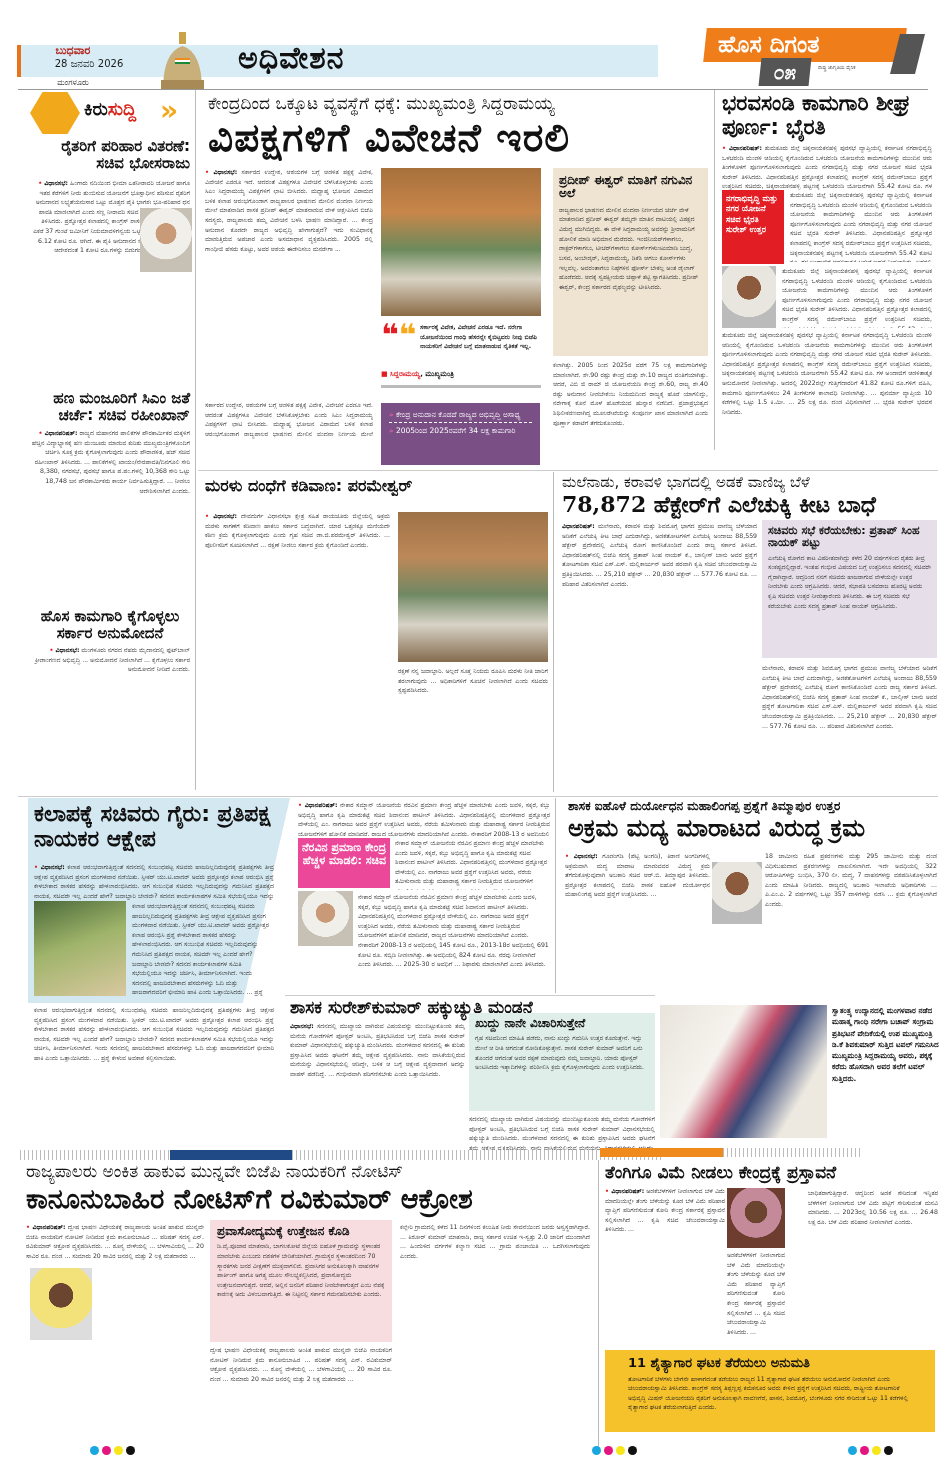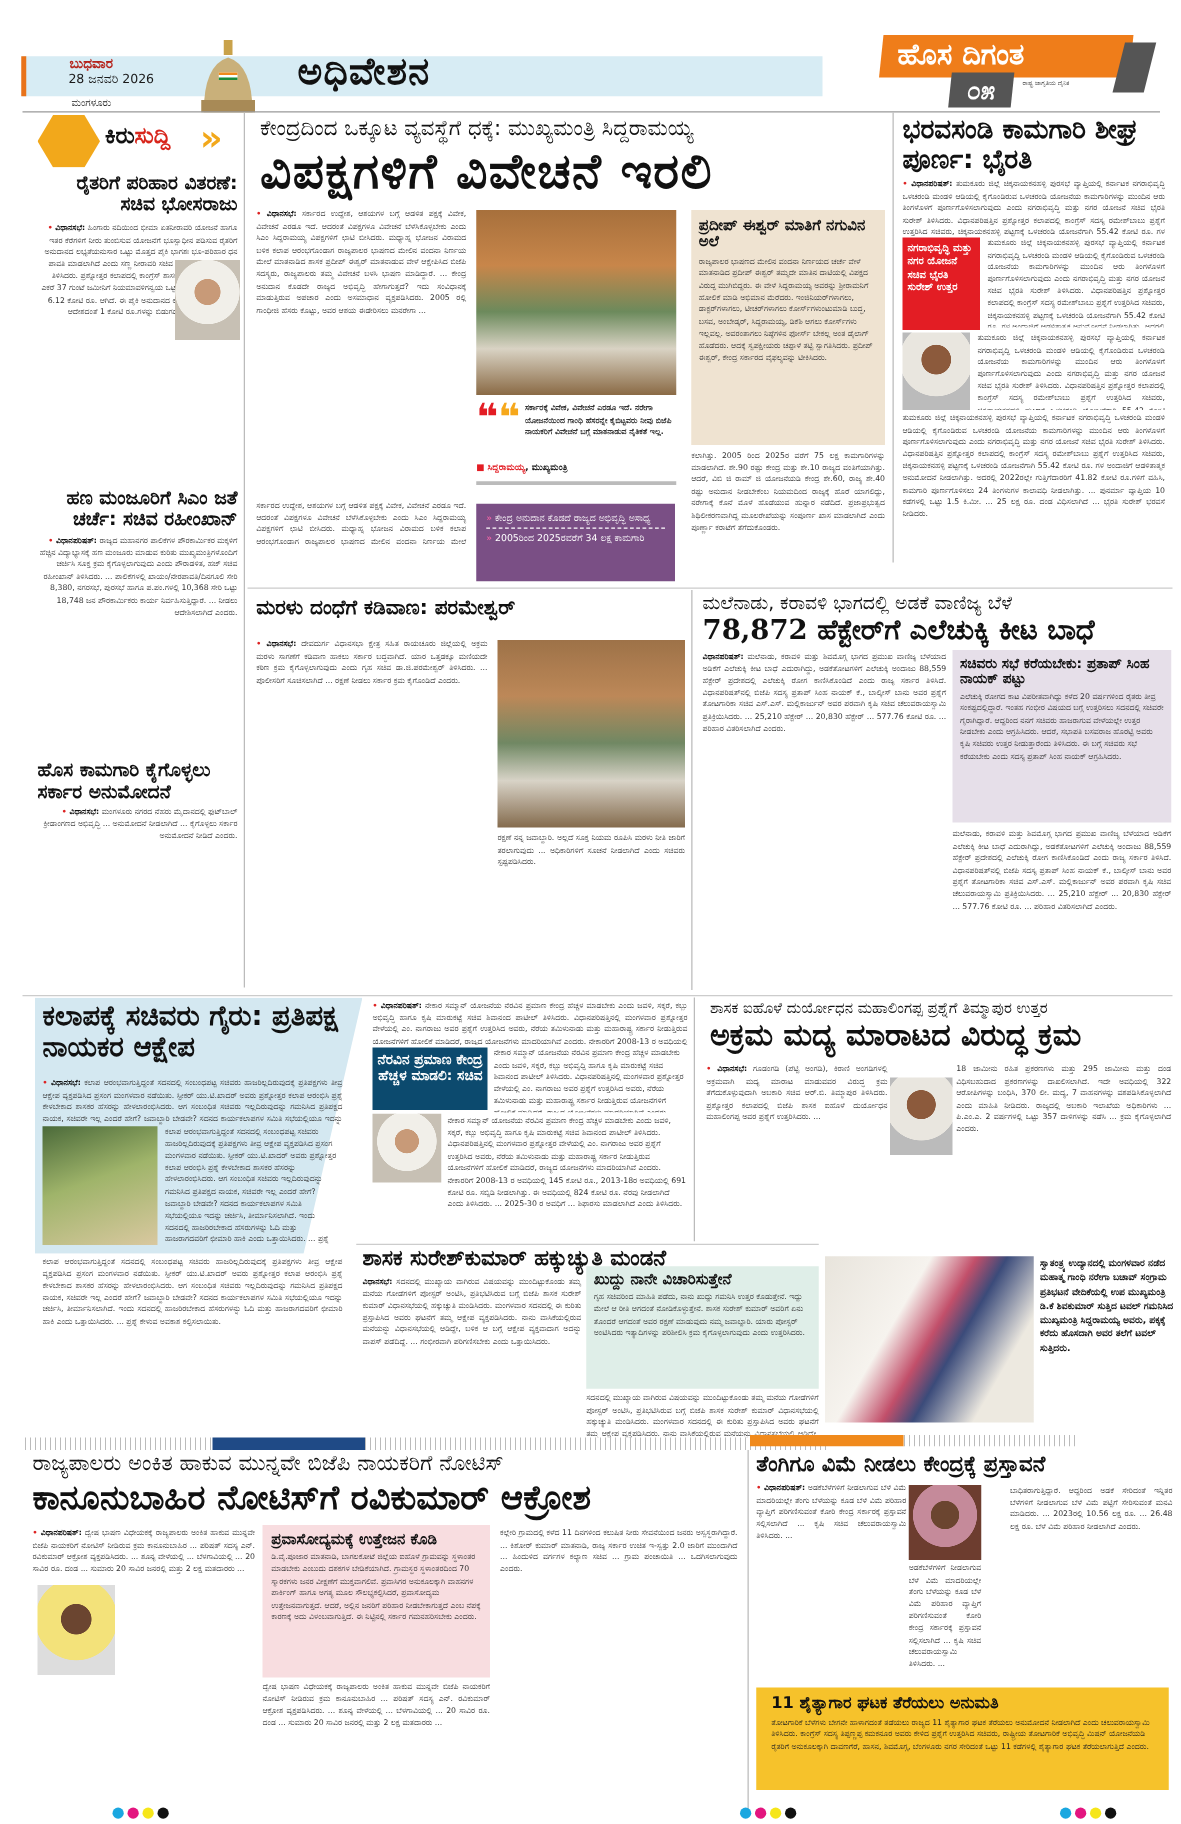--- a/index.html
+++ b/index.html
@@ -36,21 +36,21 @@
 .kiru-txt span{color:#d8261c}
 .chev{left:160px;top:94px;font-size:28px;color:#f2a81b;font-weight:bold}
 .quote-box{background:#efe3d1}
 .purple{background:#7a4f85;color:#fff}
 .pink{background:#f8dde0}
 .lav{background:#e6dfe9}
 .lightblue{background:#d4e8f1}
 .mint{background:#dfeee8}
 .yellow{background:#f6c22b}
 .red{background:#e31d24;color:#fff}
-.teal{background:#0c4a6e;color:#fff}
+.teal{background:#ec4899;color:#fff}
 .navy{background:#1f4a86}
 .orange-bar{background:#f08a1c}
 .cmyk span{display:inline-block;width:9px;height:9px;border-radius:50%;margin-right:3px}
 .stripes{background:repeating-linear-gradient(90deg,#bbb 0 1px,#fff 1px 4px)}
 </style>
 </head>
 <body>
 
 <div class="abs hdr">
   <div class="abs hdr-band"></div>
@@ -79,21 +79,21 @@
 <div class="abs kiru-txt"><span style="color:#111">ಕಿರು</span><span>ಸುದ್ದಿ</span></div>
 <div class="abs chev">»</div>
 
 <div class="abs hl" style="left:30px;top:138px;width:160px;font-size:15px;text-align:right">ರೈತರಿಗೆ ಪರಿಹಾರ ವಿತರಣೆ: ಸಚಿವ ಭೋಸರಾಜು</div>
 <div class="abs body" style="left:30px;top:178px;width:160px;height:150px;overflow:hidden;text-align:right"><span class="dot">• </span><b>ವಿಧಾನಸಭೆ:</b> <span>ಹಿಂಗಾರು ನದಿಯಿಂದ ಭೀಮಾ ಏತನೀರಾವರಿ ಯೋಜನೆ ಹಾಗೂ ಇತರ ಕೆರೆಗಳಿಗೆ ನೀರು ತುಂಬಿಸುವ ಯೋಜನೆಗೆ ಭೂಸ್ವಾಧೀನ ಪಡಿಸುವ ರೈತರಿಗೆ ಅನುದಾನದ ಲಭ್ಯತೆಯನುಸಾರ ಒಟ್ಟು ಮೊತ್ತದ ಪೈಕಿ ಭಾಗಶಃ ಭೂ-ಪರಿಹಾರ ಧನ ಪಾವತಿ ಮಾಡಲಾಗಿದೆ ಎಂದು ಸಣ್ಣ ನೀರಾವರಿ ಸಚಿವ ಎನ್.ಎಸ್. ಭೋಸರಾಜು ತಿಳಿಸಿದರು. ಪ್ರಶ್ನೋತ್ತರ ಕಲಾಪದಲ್ಲಿ ಕಾಂಗ್ರೆಸ್ ಶಾಸಕ ... ಜಿಲ್ಲೆಯ ಒಟ್ಟು 19 ಎಕರೆ 37 ಗುಂಟೆ ಜಮೀನಿಗೆ ನಿಯಮಾವಳಿಗನ್ವಯ ಒಟ್ಟು ಭೂ ಪರಿಹಾರದ ಮೊತ್ತ 6.12 ಕೋಟಿ ರೂ. ಆಗಿದೆ. ಈ ಪೈಕಿ ಅನುದಾನದ ಲಭ್ಯತೆ ಅನುಸಾರ ಜ.12ರ ಆದೇಶದಂತೆ 1 ಕೋಟಿ ರೂ.ಗಳನ್ನು ಬಿಡುಗಡೆ ಮಾಡಲಾಗಿದೆ ಎಂದರು.</span></div>
 <div class="abs photo person" style="left:140px;top:208px;width:52px;height:64px"></div>
 
 <div class="abs hl" style="left:30px;top:390px;width:160px;font-size:15px;text-align:right">ಹಣ ಮಂಜೂರಿಗೆ ಸಿಎಂ ಜತೆ ಚರ್ಚೆ: ಸಚಿವ ರಹೀಂಖಾನ್</div>
 <div class="abs body" style="left:30px;top:428px;width:160px;height:180px;overflow:hidden;text-align:right"><span class="dot">• </span><b>ವಿಧಾನಪರಿಷತ್:</b> <span>ರಾಜ್ಯದ ಮಹಾನಗರ ಪಾಲಿಕೆಗಳ ಪೌರಕಾರ್ಮಿಕರ ಮಕ್ಕಳಿಗೆ ಹೆಚ್ಚಿನ ವಿದ್ಯಾಭ್ಯಾಸಕ್ಕೆ ಹಣ ಮಂಜೂರು ಮಾಡುವ ಕುರಿತು ಮುಖ್ಯಮಂತ್ರಿಗಳೊಂದಿಗೆ ಚರ್ಚಿಸಿ ಸೂಕ್ತ ಕ್ರಮ ಕೈಗೊಳ್ಳಲಾಗುವುದು ಎಂದು ಪೌರಾಡಳಿತ, ಹಜ್ ಸಚಿವ ರಹೀಂಖಾನ್ ತಿಳಿಸಿದರು. ... ಪಾಲಿಕೆಗಳಲ್ಲಿ ಖಾಯಂ/ನೇರಪಾವತಿ/ದಿನಗೂಲಿ ಸೇರಿ 8,380, ನಗರಸಭೆ, ಪುರಸಭೆ ಹಾಗೂ ಪ.ಪಂ.ಗಳಲ್ಲಿ 10,368 ಸೇರಿ ಒಟ್ಟು 18,748 ಜನ ಪೌರಕಾರ್ಮಿಕರು ಕಾರ್ಯ ನಿರ್ವಹಿಸುತ್ತಿದ್ದಾರೆ. ... ನೀಡಲು ಆದೇಶಿಸಲಾಗಿದೆ ಎಂದರು.</span></div>
 
-<div class="abs hl" style="left:30px;top:608px;width:160px;font-size:15px;text-align:left">ಹೊಸ ಕಾಮಗಾರಿ ಕೈಗೊಳ್ಳಲು ಸರ್ಕಾರ ಅನುಮೋದನೆ</div>
+<div class="abs hl" style="left:30px;top:608px;width:160px;font-size:15px;text-align:center">ಹೊಸ ಕಾಮಗಾರಿ ಕೈಗೊಳ್ಳಲು ಸರ್ಕಾರ ಅನುಮೋದನೆ</div>
 <div class="abs body" style="left:30px;top:645px;width:160px;height:142px;overflow:hidden;text-align:right"><span class="dot">• </span><b>ವಿಧಾನಸಭೆ:</b> <span>ಮಂಗಳೂರು ನಗರದ ನೆಹರು ಮೈದಾನದಲ್ಲಿ ಫುಟ್‌ಬಾಲ್ ಕ್ರೀಡಾಂಗಣದ ಅಭಿವೃದ್ಧಿ ... ಅನುಮೋದನೆ ನೀಡಲಾಗಿದೆ ... ಕೈಗೊಳ್ಳಲು ಸರ್ಕಾರ ಅನುಮೋದನೆ ನೀಡಿದೆ ಎಂದರು.</span></div>
 <div class="abs vrule" style="left:195px;top:90px;height:700px"></div>
 
 <div class="abs hl" style="left:208px;top:94px;width:500px;font-size:17px;font-weight:normal">ಕೇಂದ್ರದಿಂದ ಒಕ್ಕೂಟ ವ್ಯವಸ್ಥೆಗೆ ಧಕ್ಕೆ: ಮುಖ್ಯಮಂತ್ರಿ ಸಿದ್ದರಾಮಯ್ಯ</div>
 <div class="abs hl" style="left:208px;top:116px;width:500px;font-size:39px;letter-spacing:1px">ವಿಪಕ್ಷಗಳಿಗೆ ವಿವೇಚನೆ ಇರಲಿ</div>
 <div class="abs body" style="left:205px;top:167px;width:168px;height:233px;overflow:hidden"><span class="dot">• </span><b>ವಿಧಾನಸಭೆ:</b> <span>ಸರ್ಕಾರದ ಉದ್ದೇಶ, ಆಶಯಗಳ ಬಗ್ಗೆ ಆಡಳಿತ ಪಕ್ಷಕ್ಕೆ ವಿವೇಕ, ವಿವೇಚನೆ ಎರಡೂ ಇದೆ. ಆದರಂತೆ ವಿಪಕ್ಷಗಳೂ ವಿವೇಚನೆ ಬೆಳೆಸಿಕೊಳ್ಳಬೇಕು ಎಂದು ಸಿಎಂ ಸಿದ್ದರಾಮಯ್ಯ ವಿಪಕ್ಷಗಳಿಗೆ ಛಾಟಿ ಬೀಸಿದರು. ಮಧ್ಯಾಹ್ನ ಭೋಜನ ವಿರಾಮದ ಬಳಿಕ ಕಲಾಪ ಆರಂಭಗೊಂಡಾಗ ರಾಜ್ಯಪಾಲರ ಭಾಷಣದ ಮೇಲಿನ ವಂದನಾ ನಿರ್ಣಯ ಮೇಲೆ ಮಾತನಾಡಿದ ಶಾಸಕ ಪ್ರದೀಪ್ ಈಶ್ವರ್ ಮಾತನಾಡುವ ವೇಳೆ ಆಕ್ಷೇಪಿಸಿದ ಬಿಜೆಪಿ ಸದಸ್ಯರು, ರಾಜ್ಯಪಾಲರು ತಮ್ಮ ವಿವೇಚನೆ ಬಳಸಿ ಭಾಷಣ ಮಾಡಿದ್ದಾರೆ. ... ಕೇಂದ್ರ ಅನುದಾನ ಕೊಡದೇ ರಾಜ್ಯದ ಅಭಿವೃದ್ಧಿ ಹೇಗಾಗುತ್ತದೆ? ಇದು ಸಂವಿಧಾನಕ್ಕೆ ಮಾಡುತ್ತಿರುವ ಅಪಚಾರ ಎಂದು ಅಸಮಾಧಾನ ವ್ಯಕ್ತಪಡಿಸಿದರು. 2005 ರಲ್ಲಿ ಗಾಂಧೀಜಿ ಹೆಸರು ಕೊಟ್ಟು, ಅವರ ಆಶಯ ಈಡೇರಿಸಲು ಮನರೇಗಾ ...</span></div>
 <div class="abs body" style="left:205px;top:400px;width:168px;height:40px;overflow:hidden">ಸರ್ಕಾರದ ಉದ್ದೇಶ, ಆಶಯಗಳ ಬಗ್ಗೆ ಆಡಳಿತ ಪಕ್ಷಕ್ಕೆ ವಿವೇಕ, ವಿವೇಚನೆ ಎರಡೂ ಇದೆ. ಆದರಂತೆ ವಿಪಕ್ಷಗಳೂ ವಿವೇಚನೆ ಬೆಳೆಸಿಕೊಳ್ಳಬೇಕು ಎಂದು ಸಿಎಂ ಸಿದ್ದರಾಮಯ್ಯ ವಿಪಕ್ಷಗಳಿಗೆ ಛಾಟಿ ಬೀಸಿದರು. ಮಧ್ಯಾಹ್ನ ಭೋಜನ ವಿರಾಮದ ಬಳಿಕ ಕಲಾಪ ಆರಂಭಗೊಂಡಾಗ ರಾಜ್ಯಪಾಲರ ಭಾಷಣದ ಮೇಲಿನ ವಂದನಾ ನಿರ್ಣಯ ಮೇಲೆ ಮಾತನಾಡಿದ ಶಾಸಕ ಪ್ರದೀಪ್ ಈಶ್ವರ್ ಮಾತನಾಡುವ ವೇಳೆ ಆಕ್ಷೇಪಿಸಿದ ಬಿಜೆಪಿ ಸದಸ್ಯರು, ರಾಜ್ಯಪಾಲರು ತಮ್ಮ ವಿವೇಚನೆ ಬಳಸಿ ಭಾಷಣ ಮಾಡಿದ್ದಾರೆ. ... ಕೇಂದ್ರ ಅನುದಾನ ಕೊಡದೇ ರಾಜ್ಯದ ಅಭಿವೃದ್ಧಿ ಹೇಗಾಗುತ್ತದೆ? ಇದು ಸಂವಿಧಾನಕ್ಕೆ ಮಾಡುತ್ತಿರುವ ಅಪಚಾರ ಎಂದು ಅಸಮಾಧಾನ ವ್ಯಕ್ತಪಡಿಸಿದರು. 2005 ರಲ್ಲಿ ಗಾಂಧೀಜಿ ಹೆಸರು ಕೊಟ್ಟು, ಅವರ ಆಶಯ ಈಡೇರಿಸಲು ಮನರೇಗಾ ...</div>
 
 <div class="abs photo assembly" style="left:381px;top:168px;width:160px;height:148px"></div>
 <div class="abs" style="left:381px;top:323px;font-size:30px;line-height:24px;font-weight:bold"><span style="color:#e31d24">❝</span><span style="color:#f6a81b">❝</span></div>
@@ -146,21 +146,21 @@
 <div class="abs body" style="left:132px;top:901px;width:140px;height:95px;overflow:hidden;text-align:left">ಕಲಾಪ ಆರಂಭವಾಗುತ್ತಿದ್ದಂತೆ ಸದನದಲ್ಲಿ ಸಂಬಂಧಪಟ್ಟ ಸಚಿವರು ಹಾಜರಿಲ್ಲದಿರುವುದಕ್ಕೆ ಪ್ರತಿಪಕ್ಷಗಳು ತೀವ್ರ ಆಕ್ಷೇಪ ವ್ಯಕ್ತಪಡಿಸಿದ ಪ್ರಸಂಗ ಮಂಗಳವಾರ ನಡೆಯಿತು. ಸ್ಪೀಕರ್ ಯು.ಟಿ.ಖಾದರ್ ಅವರು ಪ್ರಶ್ನೋತ್ತರ ಕಲಾಪ ಆರಂಭಿಸಿ ಪ್ರಶ್ನೆ ಕೇಳಬೇಕಾದ ಶಾಸಕರ ಹೆಸರನ್ನು ಹೇಳಲಾರಂಭಿಸಿದರು. ಆಗ ಸಂಬಂಧಿತ ಸಚಿವರು ಇಲ್ಲದಿರುವುದನ್ನು ಗಮನಿಸಿದ ಪ್ರತಿಪಕ್ಷದ ನಾಯಕ, ಸಚಿವರೇ ಇಲ್ಲ ಎಂದರೆ ಹೇಗೆ? ಜವಾಬ್ದಾರಿ ಬೇಡವೇ? ಸದನದ ಕಾರ್ಯಕಲಾಪಗಳ ಸಮಿತಿ ಸಭೆಯಲ್ಲಿಯೂ ಇದನ್ನು ಚರ್ಚಿಸಿ, ತೀರ್ಮಾನಿಸಲಾಗಿದೆ. ಇಂದು ಸದನದಲ್ಲಿ ಹಾಜರಿರಬೇಕಾದ ಹೆಸರುಗಳನ್ನು ಓದಿ ಮತ್ತು ಹಾಜರಾಗದವರಿಗೆ ಛೀಮಾರಿ ಹಾಕಿ ಎಂದು ಒತ್ತಾಯಿಸಿದರು. ... ಪ್ರಶ್ನೆ ಕೇಳುವ ಅವಕಾಶ ಕಲ್ಪಿಸಲಾಯಿತು.</div>
 <div class="abs body" style="left:34px;top:1005px;width:240px;height:145px;overflow:hidden">ಕಲಾಪ ಆರಂಭವಾಗುತ್ತಿದ್ದಂತೆ ಸದನದಲ್ಲಿ ಸಂಬಂಧಪಟ್ಟ ಸಚಿವರು ಹಾಜರಿಲ್ಲದಿರುವುದಕ್ಕೆ ಪ್ರತಿಪಕ್ಷಗಳು ತೀವ್ರ ಆಕ್ಷೇಪ ವ್ಯಕ್ತಪಡಿಸಿದ ಪ್ರಸಂಗ ಮಂಗಳವಾರ ನಡೆಯಿತು. ಸ್ಪೀಕರ್ ಯು.ಟಿ.ಖಾದರ್ ಅವರು ಪ್ರಶ್ನೋತ್ತರ ಕಲಾಪ ಆರಂಭಿಸಿ ಪ್ರಶ್ನೆ ಕೇಳಬೇಕಾದ ಶಾಸಕರ ಹೆಸರನ್ನು ಹೇಳಲಾರಂಭಿಸಿದರು. ಆಗ ಸಂಬಂಧಿತ ಸಚಿವರು ಇಲ್ಲದಿರುವುದನ್ನು ಗಮನಿಸಿದ ಪ್ರತಿಪಕ್ಷದ ನಾಯಕ, ಸಚಿವರೇ ಇಲ್ಲ ಎಂದರೆ ಹೇಗೆ? ಜವಾಬ್ದಾರಿ ಬೇಡವೇ? ಸದನದ ಕಾರ್ಯಕಲಾಪಗಳ ಸಮಿತಿ ಸಭೆಯಲ್ಲಿಯೂ ಇದನ್ನು ಚರ್ಚಿಸಿ, ತೀರ್ಮಾನಿಸಲಾಗಿದೆ. ಇಂದು ಸದನದಲ್ಲಿ ಹಾಜರಿರಬೇಕಾದ ಹೆಸರುಗಳನ್ನು ಓದಿ ಮತ್ತು ಹಾಜರಾಗದವರಿಗೆ ಛೀಮಾರಿ ಹಾಕಿ ಎಂದು ಒತ್ತಾಯಿಸಿದರು. ... ಪ್ರಶ್ನೆ ಕೇಳುವ ಅವಕಾಶ ಕಲ್ಪಿಸಲಾಯಿತು.</div>
 
 <div class="abs body" style="left:298px;top:800px;width:252px;height:36px;overflow:hidden"><span class="dot">• </span><b>ವಿಧಾನಪರಿಷತ್:</b> <span>ನೇಕಾರ ಸಮ್ಮಾನ್ ಯೋಜನೆಯ ನೆರವಿನ ಪ್ರಮಾಣ ಕೇಂದ್ರ ಹೆಚ್ಚಳ ಮಾಡಬೇಕು ಎಂದು ಜವಳಿ, ಸಕ್ಕರೆ, ಕಬ್ಬು ಅಭಿವೃದ್ಧಿ ಹಾಗೂ ಕೃಷಿ ಮಾರುಕಟ್ಟೆ ಸಚಿವ ಶಿವಾನಂದ ಪಾಟೀಲ್ ತಿಳಿಸಿದರು. ವಿಧಾನಪರಿಷತ್ತಿನಲ್ಲಿ ಮಂಗಳವಾರ ಪ್ರಶ್ನೋತ್ತರ ವೇಳೆಯಲ್ಲಿ ಎಂ. ನಾಗರಾಜು ಅವರ ಪ್ರಶ್ನೆಗೆ ಉತ್ತರಿಸಿದ ಅವರು, ನೆರೆಯ ತಮಿಳುನಾಡು ಮತ್ತು ಮಹಾರಾಷ್ಟ್ರ ಸರ್ಕಾರ ನೀಡುತ್ತಿರುವ ಯೋಜನೆಗಳಿಗೆ ಹೋಲಿಕೆ ಮಾಡಿದರೆ, ರಾಜ್ಯದ ಯೋಜನೆಗಳು ಮಾದರಿಯಾಗಿವೆ ಎಂದರು. ನೇಕಾರರಿಗೆ 2008-13 ರ ಅವಧಿಯಲ್ಲಿ 145 ಕೋಟಿ ರೂ., 2013-18ರ ಅವಧಿಯಲ್ಲಿ 691 ಕೋಟಿ ರೂ. ಸಬ್ಸಿಡಿ ನೀಡಲಾಗಿತ್ತು. ಈ ಅವಧಿಯಲ್ಲಿ 824 ಕೋಟಿ ರೂ. ನೆರವು ನೀಡಲಾಗಿದೆ ಎಂದು ತಿಳಿಸಿದರು. ... 2025-30 ರ ಅವಧಿಗೆ ... ಶಿಫಾರಸು ಮಾಡಲಾಗಿದೆ ಎಂದು ತಿಳಿಸಿದರು.</span></div>
 <div class="abs teal" style="left:298px;top:838px;width:92px;height:50px;padding:3px 4px;font-size:11px;line-height:1.2;font-weight:bold;text-align:right">ನೆರವಿನ ಪ್ರಮಾಣ ಕೇಂದ್ರ ಹೆಚ್ಚಳ ಮಾಡಲಿ: ಸಚಿವ</div>
 <div class="abs photo person" style="left:298px;top:891px;width:55px;height:55px"></div>
 <div class="abs body" style="left:395px;top:838px;width:155px;height:52px;overflow:hidden;text-align:left">ನೇಕಾರ ಸಮ್ಮಾನ್ ಯೋಜನೆಯ ನೆರವಿನ ಪ್ರಮಾಣ ಕೇಂದ್ರ ಹೆಚ್ಚಳ ಮಾಡಬೇಕು ಎಂದು ಜವಳಿ, ಸಕ್ಕರೆ, ಕಬ್ಬು ಅಭಿವೃದ್ಧಿ ಹಾಗೂ ಕೃಷಿ ಮಾರುಕಟ್ಟೆ ಸಚಿವ ಶಿವಾನಂದ ಪಾಟೀಲ್ ತಿಳಿಸಿದರು. ವಿಧಾನಪರಿಷತ್ತಿನಲ್ಲಿ ಮಂಗಳವಾರ ಪ್ರಶ್ನೋತ್ತರ ವೇಳೆಯಲ್ಲಿ ಎಂ. ನಾಗರಾಜು ಅವರ ಪ್ರಶ್ನೆಗೆ ಉತ್ತರಿಸಿದ ಅವರು, ನೆರೆಯ ತಮಿಳುನಾಡು ಮತ್ತು ಮಹಾರಾಷ್ಟ್ರ ಸರ್ಕಾರ ನೀಡುತ್ತಿರುವ ಯೋಜನೆಗಳಿಗೆ ಹೋಲಿಕೆ ಮಾಡಿದರೆ, ರಾಜ್ಯದ ಯೋಜನೆಗಳು ಮಾದರಿಯಾಗಿವೆ ಎಂದರು. ನೇಕಾರರಿಗೆ 2008-13 ರ ಅವಧಿಯಲ್ಲಿ 145 ಕೋಟಿ ರೂ., 2013-18ರ ಅವಧಿಯಲ್ಲಿ 691 ಕೋಟಿ ರೂ. ಸಬ್ಸಿಡಿ ನೀಡಲಾಗಿತ್ತು. ಈ ಅವಧಿಯಲ್ಲಿ 824 ಕೋಟಿ ರೂ. ನೆರವು ನೀಡಲಾಗಿದೆ ಎಂದು ತಿಳಿಸಿದರು. ... 2025-30 ರ ಅವಧಿಗೆ ... ಶಿಫಾರಸು ಮಾಡಲಾಗಿದೆ ಎಂದು ತಿಳಿಸಿದರು.</div>
 <div class="abs body" style="left:358px;top:892px;width:192px;height:100px;overflow:hidden;text-align:left">ನೇಕಾರ ಸಮ್ಮಾನ್ ಯೋಜನೆಯ ನೆರವಿನ ಪ್ರಮಾಣ ಕೇಂದ್ರ ಹೆಚ್ಚಳ ಮಾಡಬೇಕು ಎಂದು ಜವಳಿ, ಸಕ್ಕರೆ, ಕಬ್ಬು ಅಭಿವೃದ್ಧಿ ಹಾಗೂ ಕೃಷಿ ಮಾರುಕಟ್ಟೆ ಸಚಿವ ಶಿವಾನಂದ ಪಾಟೀಲ್ ತಿಳಿಸಿದರು. ವಿಧಾನಪರಿಷತ್ತಿನಲ್ಲಿ ಮಂಗಳವಾರ ಪ್ರಶ್ನೋತ್ತರ ವೇಳೆಯಲ್ಲಿ ಎಂ. ನಾಗರಾಜು ಅವರ ಪ್ರಶ್ನೆಗೆ ಉತ್ತರಿಸಿದ ಅವರು, ನೆರೆಯ ತಮಿಳುನಾಡು ಮತ್ತು ಮಹಾರಾಷ್ಟ್ರ ಸರ್ಕಾರ ನೀಡುತ್ತಿರುವ ಯೋಜನೆಗಳಿಗೆ ಹೋಲಿಕೆ ಮಾಡಿದರೆ, ರಾಜ್ಯದ ಯೋಜನೆಗಳು ಮಾದರಿಯಾಗಿವೆ ಎಂದರು. ನೇಕಾರರಿಗೆ 2008-13 ರ ಅವಧಿಯಲ್ಲಿ 145 ಕೋಟಿ ರೂ., 2013-18ರ ಅವಧಿಯಲ್ಲಿ 691 ಕೋಟಿ ರೂ. ಸಬ್ಸಿಡಿ ನೀಡಲಾಗಿತ್ತು. ಈ ಅವಧಿಯಲ್ಲಿ 824 ಕೋಟಿ ರೂ. ನೆರವು ನೀಡಲಾಗಿದೆ ಎಂದು ತಿಳಿಸಿದರು. ... 2025-30 ರ ಅವಧಿಗೆ ... ಶಿಫಾರಸು ಮಾಡಲಾಗಿದೆ ಎಂದು ತಿಳಿಸಿದರು.</div>
 <div class="abs vrule" style="left:555px;top:798px;height:195px"></div>
 
-<div class="abs hl" style="left:568px;top:800px;width:370px;font-size:12px;font-weight:normal">ಶಾಸಕ ಐಹೊಳೆ ದುರ್ಯೋಧನ ಮಹಾಲಿಂಗಪ್ಪ ಪ್ರಶ್ನೆಗೆ ತಿಮ್ಮಾಪುರ ಉತ್ತರ</div>
+<div class="abs hl" style="left:568px;top:800px;width:370px;font-size:12px;font-weight:bold">ಶಾಸಕ ಐಹೊಳೆ ದುರ್ಯೋಧನ ಮಹಾಲಿಂಗಪ್ಪ ಪ್ರಶ್ನೆಗೆ ತಿಮ್ಮಾಪುರ ಉತ್ತರ</div>
 <div class="abs hl" style="left:568px;top:815px;width:370px;font-size:24px">ಅಕ್ರಮ ಮದ್ಯ ಮಾರಾಟದ ವಿರುದ್ಧ ಕ್ರಮ</div>
 <div class="abs body" style="left:565px;top:851px;width:145px;height:140px;overflow:hidden"><span class="dot">• </span><b>ವಿಧಾನಸಭೆ:</b> <span>ಗೂಡಂಗಡಿ (ಪೆಟ್ಟಿ ಅಂಗಡಿ), ಕಿರಾಣಿ ಅಂಗಡಿಗಳಲ್ಲಿ ಅಕ್ರಮವಾಗಿ ಮದ್ಯ ಮಾರಾಟ ಮಾಡುವವರ ವಿರುದ್ಧ ಕ್ರಮ ತೆಗೆದುಕೊಳ್ಳುವುದಾಗಿ ಅಬಕಾರಿ ಸಚಿವ ಆರ್.ಬಿ. ತಿಮ್ಮಾಪುರ ತಿಳಿಸಿದರು. ಪ್ರಶ್ನೋತ್ತರ ಕಲಾಪದಲ್ಲಿ ಬಿಜೆಪಿ ಶಾಸಕ ಐಹೊಳೆ ದುರ್ಯೋಧನ ಮಹಾಲಿಂಗಪ್ಪ ಅವರ ಪ್ರಶ್ನೆಗೆ ಉತ್ತರಿಸಿದರು. ...</span></div>
 <div class="abs photo person2" style="left:712px;top:862px;width:50px;height:62px"></div>
 <div class="abs body" style="left:765px;top:851px;width:172px;height:140px;overflow:hidden">18 ಜಾಮೀನು ರಹಿತ ಪ್ರಕರಣಗಳು ಮತ್ತು 295 ಜಾಮೀನು ಮತ್ತು ದಂಡ ವಿಧಿಸಬಹುದಾದ ಪ್ರಕರಣಗಳನ್ನು ದಾಖಲಿಸಲಾಗಿದೆ. ಇದೇ ಅವಧಿಯಲ್ಲಿ 322 ಆರೋಪಿಗಳನ್ನು ಬಂಧಿಸಿ, 370 ಲೀ. ಮದ್ಯ, 7 ವಾಹನಗಳನ್ನು ವಶಪಡಿಸಿಕೊಳ್ಳಲಾಗಿದೆ ಎಂದು ಮಾಹಿತಿ ನೀಡಿದರು. ರಾಜ್ಯದಲ್ಲಿ ಅಬಕಾರಿ ಇಲಾಖೆಯ ಅಧಿಕಾರಿಗಳು ... ಪಿ.ಎಂ.ಎ. 2 ವರ್ಷಗಳಲ್ಲಿ ಒಟ್ಟು 357 ದಾಳಿಗಳನ್ನು ನಡೆಸಿ ... ಕ್ರಮ ಕೈಗೊಳ್ಳಲಾಗಿದೆ ಎಂದರು.</div>
 
 <div class="abs rule" style="left:285px;top:995px;width:370px;background:#ccc"></div>
 
 <div class="abs hl" style="left:290px;top:998px;width:365px;font-size:17px">ಶಾಸಕ ಸುರೇಶ್‌ಕುಮಾರ್ ಹಕ್ಕುಚ್ಯುತಿ ಮಂಡನೆ</div>
 <div class="abs body" style="left:290px;top:1021px;width:175px;height:130px;overflow:hidden"><b>ವಿಧಾನಸಭೆ:</b> <span>ಸದನದಲ್ಲಿ ಮುಖ್ಯಾಯ ವಾಗಿರುವ ವಿಷಯವನ್ನು ಮುಂದಿಟ್ಟುಕೊಂಡು ತಮ್ಮ ಮನೆಯ ಗೋಡೆಗಳಿಗೆ ಪೋಸ್ಟರ್ ಅಂಟಿಸಿ, ಪ್ರತಿಭಟಿಸಿರುವ ಬಗ್ಗೆ ಬಿಜೆಪಿ ಶಾಸಕ ಸುರೇಶ್ ಕುಮಾರ್ ವಿಧಾನಸಭೆಯಲ್ಲಿ ಹಕ್ಕುಚ್ಯುತಿ ಮಂಡಿಸಿದರು. ಮಂಗಳವಾರ ಸದನದಲ್ಲಿ ಈ ಕುರಿತು ಪ್ರಸ್ತಾಪಿಸಿದ ಅವರು ಘಟನೆಗೆ ತಮ್ಮ ಆಕ್ಷೇಪ ವ್ಯಕ್ತಪಡಿಸಿದರು. ನಾನು ವಾಸಿಕೆಯಲ್ಲಿರುವ ಮನೆಯನ್ನು ವಿಧಾನಸಭೆಯಲ್ಲಿ ಆಡಿದ್ದೇ, ಬಳಿಕ ಆ ಬಗ್ಗೆ ಆಕ್ಷೇಪ ವ್ಯಕ್ತವಾದಾಗ ಅದನ್ನು ವಾಪಸ್ ಪಡೆದಿದ್ದೆ. ... ಗಂಭೀರವಾಗಿ ಪರಿಗಣಿಸಬೇಕು ಎಂದು ಒತ್ತಾಯಿಸಿದರು.</span></div>
 <div class="abs mint" style="left:469px;top:1013px;width:186px;height:98px;padding:4px 6px">
@@ -189,21 +189,21 @@
 <div class="abs body" style="left:210px;top:1345px;width:182px;height:97px;overflow:hidden">ದ್ವೇಷ ಭಾಷಣ ವಿಧೇಯಕಕ್ಕೆ ರಾಜ್ಯಪಾಲರು ಅಂಕಿತ ಹಾಕುವ ಮುನ್ನವೇ ಬಿಜೆಪಿ ನಾಯಕರಿಗೆ ನೋಟಿಸ್ ನೀಡಿರುವ ಕ್ರಮ ಕಾನೂನುಬಾಹಿರ ... ಪರಿಷತ್ ಸದಸ್ಯ ಎನ್. ರವಿಕುಮಾರ್ ಆಕ್ರೋಶ ವ್ಯಕ್ತಪಡಿಸಿದರು. ... ಶೂನ್ಯ ವೇಳೆಯಲ್ಲಿ ... ಬೆಳಗಾವಿಯಲ್ಲಿ ... 20 ಸಾವಿರ ರೂ. ದಂಡ ... ಸುಮಾರು 20 ಸಾವಿರ ಜನರಲ್ಲಿ ಮತ್ತು 2 ಲಕ್ಷ ಮತದಾರರು ...</div>
 <div class="abs body" style="left:400px;top:1222px;width:190px;height:220px;overflow:hidden">ಕಲ್ಲೇರಿ ಗ್ರಾಮದಲ್ಲಿ ಕಳೆದ 11 ದಿನಗಳಿಂದ ಕಲುಷಿತ ನೀರು ಸೇವನೆಯಿಂದ ಜನರು ಅಸ್ವಸ್ಥರಾಗಿದ್ದಾರೆ. ... ಕಿಶೋರ್ ಕುಮಾರ್ ಮಾತನಾಡಿ, ರಾಜ್ಯ ಸರ್ಕಾರ ಉಚಿತ ಇ-ಸ್ವತ್ತು 2.0 ಜಾರಿಗೆ ಮುಂದಾಗಿದೆ ... ಹಿಂದುಳಿದ ವರ್ಗಗಳ ಕಲ್ಯಾಣ ಸಚಿವ ... ಗ್ರಾಮ ಪಂಚಾಯಿತಿ ... ಒದಗಿಸಲಾಗುವುದು ಎಂದರು.</div>
 <div class="abs vrule" style="left:598px;top:1160px;height:290px"></div>
 
 <div class="abs hl" style="left:605px;top:1163px;width:335px;font-size:17px">ತೆಂಗಿಗೂ ವಿಮೆ ನೀಡಲು ಕೇಂದ್ರಕ್ಕೆ ಪ್ರಸ್ತಾವನೆ</div>
 <div class="abs body" style="left:605px;top:1186px;width:120px;height:155px;overflow:hidden"><span class="dot">• </span><b>ವಿಧಾನಪರಿಷತ್:</b> <span>ಅಡಕೆಬೆಳೆಗಳಿಗೆ ನೀಡಲಾಗುವ ಬೆಳೆ ವಿಮೆ ಮಾದರಿಯಲ್ಲೇ ತೆಂಗು ಬೆಳೆಯನ್ನು ಕೂಡ ಬೆಳೆ ವಿಮೆ ಪರಿಹಾರ ವ್ಯಾಪ್ತಿಗೆ ಪರಿಗಣಿಸುವಂತೆ ಕೋರಿ ಕೇಂದ್ರ ಸರ್ಕಾರಕ್ಕೆ ಪ್ರಸ್ತಾವನೆ ಸಲ್ಲಿಸಲಾಗಿದೆ ... ಕೃಷಿ ಸಚಿವ ಚೆಲುವರಾಯಸ್ವಾಮಿ ತಿಳಿಸಿದರು. ...</span></div>
 <div class="abs photo" style="left:727px;top:1188px;width:58px;height:60px;background:radial-gradient(circle at 50% 40%,#6b4530 0 24%,#c58a9a 25% 55%,#6d3d2f 56%)"></div>
 <div class="abs body" style="left:727px;top:1250px;width:58px;height:90px;overflow:hidden">ಅಡಕೆಬೆಳೆಗಳಿಗೆ ನೀಡಲಾಗುವ ಬೆಳೆ ವಿಮೆ ಮಾದರಿಯಲ್ಲೇ ತೆಂಗು ಬೆಳೆಯನ್ನು ಕೂಡ ಬೆಳೆ ವಿಮೆ ಪರಿಹಾರ ವ್ಯಾಪ್ತಿಗೆ ಪರಿಗಣಿಸುವಂತೆ ಕೋರಿ ಕೇಂದ್ರ ಸರ್ಕಾರಕ್ಕೆ ಪ್ರಸ್ತಾವನೆ ಸಲ್ಲಿಸಲಾಗಿದೆ ... ಕೃಷಿ ಸಚಿವ ಚೆಲುವರಾಯಸ್ವಾಮಿ ತಿಳಿಸಿದರು. ...</div>
 <div class="abs body" style="left:808px;top:1188px;width:130px;height:152px;overflow:hidden">ಬಾಧಿತರಾಗುತ್ತಿದ್ದಾರೆ. ಆದ್ದರಿಂದ ಅಡಕೆ ಸೇರಿದಂತೆ ಇನ್ನಿತರ ಬೆಳೆಗಳಿಗೆ ನೀಡಲಾಗುವ ಬೆಳೆ ವಿಮೆ ಪಟ್ಟಿಗೆ ಸೇರಿಸುವಂತೆ ಮನವಿ ಮಾಡಿದರು. ... 2023ರಲ್ಲಿ 10.56 ಲಕ್ಷ ರೂ. ... 26.48 ಲಕ್ಷ ರೂ. ಬೆಳೆ ವಿಮೆ ಪರಿಹಾರ ನೀಡಲಾಗಿದೆ ಎಂದರು.</div>
 
-<div class="abs yellow" style="left:605px;top:1350px;width:330px;height:82px;padding:6px 12px">
+<div class="abs yellow" style="left:605px;top:1350px;width:330px;height:82px;padding:6px 23px">
   <div class="hl" style="font-size:13px;margin-bottom:3px">11 ಶೈತ್ಯಾಗಾರ ಘಟಕ ತೆರೆಯಲು ಅನುಮತಿ</div>
   <div class="body" style="height:52px;overflow:hidden;text-align:left;color:#222">ತೋಟಗಾರಿಕೆ ಬೆಳೆಗಳು ಬೇಗನೇ ಹಾಳಾಗದಂತೆ ತಡೆಯಲು ರಾಜ್ಯದ 11 ಶೈತ್ಯಾಗಾರ ಘಟಕ ತೆರೆಯಲು ಅನುಮೋದನೆ ನೀಡಲಾಗಿದೆ ಎಂದು ಚಲುವರಾಯಸ್ವಾಮಿ ತಿಳಿಸಿದರು. ಕಾಂಗ್ರೆಸ್ ಸದಸ್ಯ ತಿಪ್ಪಣ್ಣಪ್ಪ ಕಮಕನೂರ ಅವರು ಕೇಳಿದ ಪ್ರಶ್ನೆಗೆ ಉತ್ತರಿಸಿದ ಸಚಿವರು, ರಾಷ್ಟ್ರೀಯ ತೋಟಗಾರಿಕೆ ಅಭಿವೃದ್ಧಿ ಮಿಷನ್ ಯೋಜನೆಯಡಿ ರೈತರಿಗೆ ಅನುಕೂಲಕ್ಕಾಗಿ ದಾವಣಗೆರೆ, ಹಾಸನ, ಶಿವಮೊಗ್ಗ, ಬೆಂಗಳೂರು ನಗರ ಸೇರಿದಂತೆ ಒಟ್ಟು 11 ಕಡೆಗಳಲ್ಲಿ ಶೈತ್ಯಾಗಾರ ಘಟಕ ತೆರೆಯಲಾಗುತ್ತಿದೆ ಎಂದರು.</div>
 </div>
 
 <div class="abs cmyk" style="left:90px;top:1440px">
   <span style="background:#1aa7e0"></span><span style="background:#e3157f"></span><span style="background:#f6e61a"></span><span style="background:#111"></span>
 </div>
 <div class="abs cmyk" style="left:592px;top:1440px">
   <span style="background:#1aa7e0"></span><span style="background:#e3157f"></span><span style="background:#f6e61a"></span><span style="background:#111"></span>
 </div>

